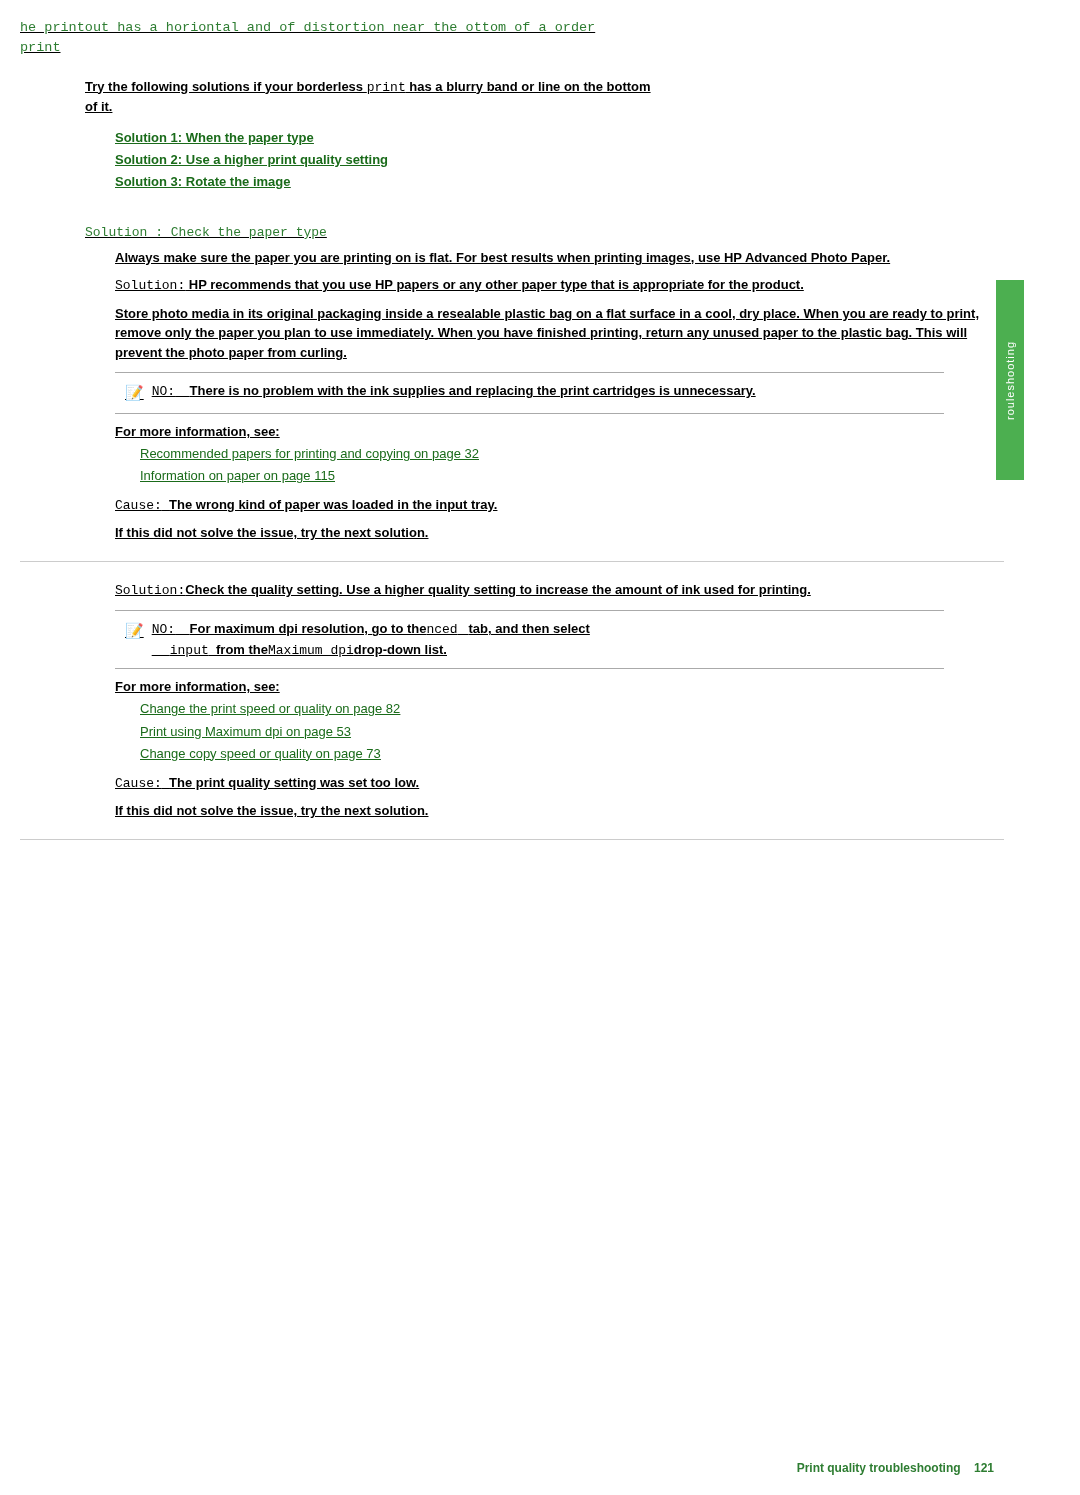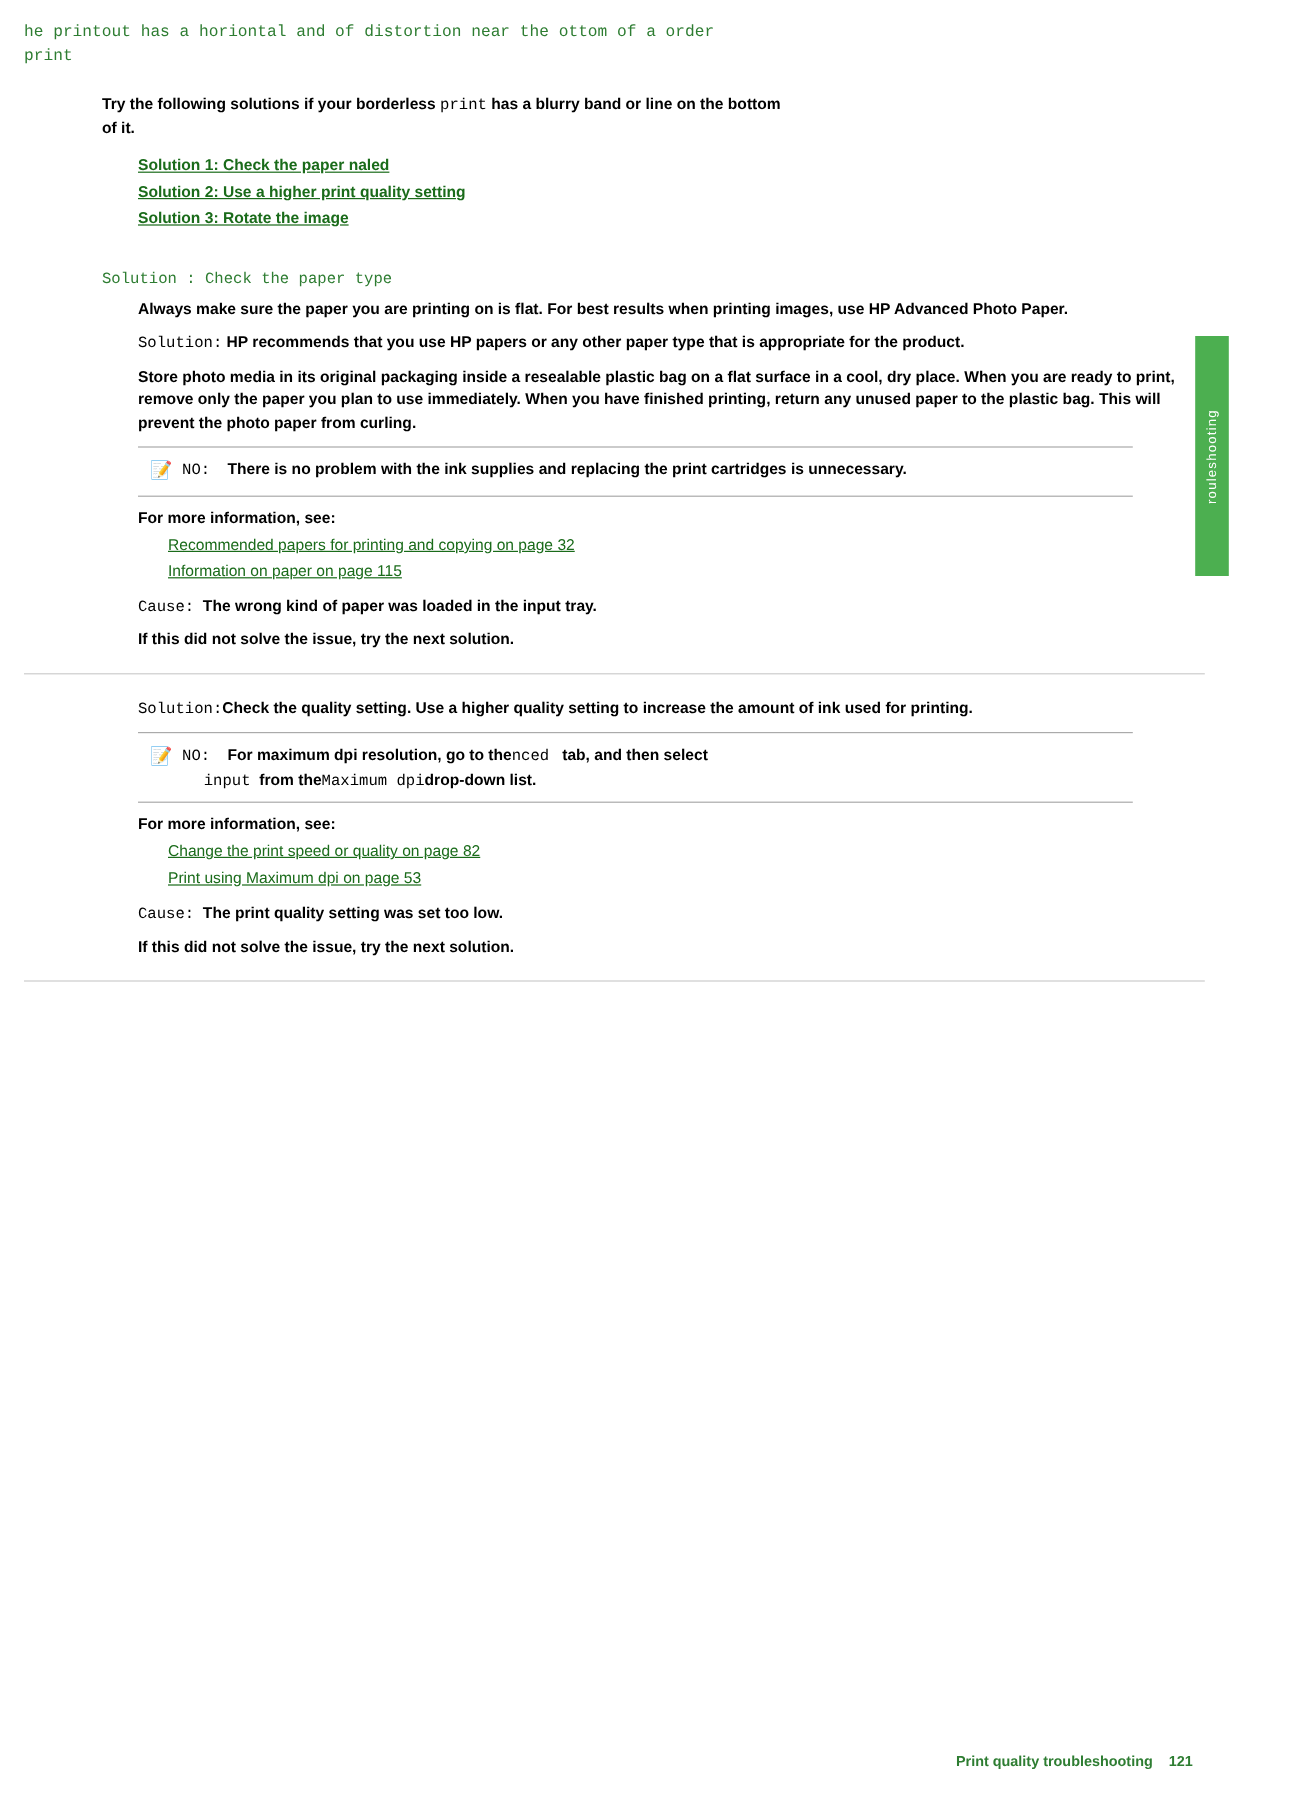--- a/index.html
+++ b/index.html
@@ -11,20 +11,21 @@
       width: 1080px;
       min-height: 1495px;
       position: relative;
       overflow-x: hidden;
     }
     .page-container {
       width: 1024px;
       min-height: 1495px;
       position: relative;
       padding: 0;
+      text-decoration: underline;
     }
     
     .top-header {
       background: #fff;
       padding: 18px 20px 8px 20px;
       font-family: 'Courier New', monospace;
       font-size: 13.5px;
       color: #2e7d32;
       line-height: 1.5;
     }
@@ -175,21 +176,21 @@
     <div>print</div>
   </div>
 
   <div class="main-content">
 
     <div class="intro-text">
       Try the following solutions if your borderless&nbsp;<span class="mono">print</span>&nbsp;has a blurry band or line on the bottom<br>of it.
     </div>
 
     <div class="solution-links">
-      <a class="solution-link">Solution 1: Check the paper naled</a>
+      <a class="solution-link">Solution 1: When the paper type</a>
       <a class="solution-link">Solution 2: Use a higher print quality setting</a>
       <a class="solution-link">Solution 3: Rotate the image</a>
     </div>
 
     <div class="section-header">Solution : Check the paper type</div>
 
     <div class="content-block">
       <strong>Always make sure the paper you are printing on is flat. For best results when printing images, use HP Advanced Photo Paper.</strong>
     </div>
 
@@ -238,20 +239,21 @@
       <div class="note-content">
         <span class="note-label">NO:</span>&nbsp;&nbsp;&nbsp;&nbsp;<strong>For maximum dpi resolution, go to the</strong><span style="font-family:'Courier New',monospace;">nced</span>&nbsp;&nbsp;&nbsp;<strong>tab, and then select</strong><br>
         &nbsp;&nbsp;&nbsp;&nbsp;&nbsp;<span style="font-family:'Courier New',monospace;">input</span>&nbsp;&nbsp;<strong>from the</strong><span style="font-family:'Courier New',monospace;">Maximum dpi</span><strong>drop-down list.</strong>
       </div>
     </div>
 
     <div class="for-more">For more information, see:</div>
     <div class="info-links">
       <a class="info-link">Change the print speed or quality on page 82</a>
       <a class="info-link">Print using Maximum dpi on page 53</a>
+      <a class="info-link">Change copy speed or quality on page 73</a>
     </div>
 
     <div class="cause-block">
       <span class="cause-label">Cause:</span>&nbsp;&nbsp;<strong>The print quality setting was set too low.</strong>
     </div>
 
     <div class="cause-block">
       <strong>If this did not solve the issue, try the next solution.</strong>
     </div>
 

